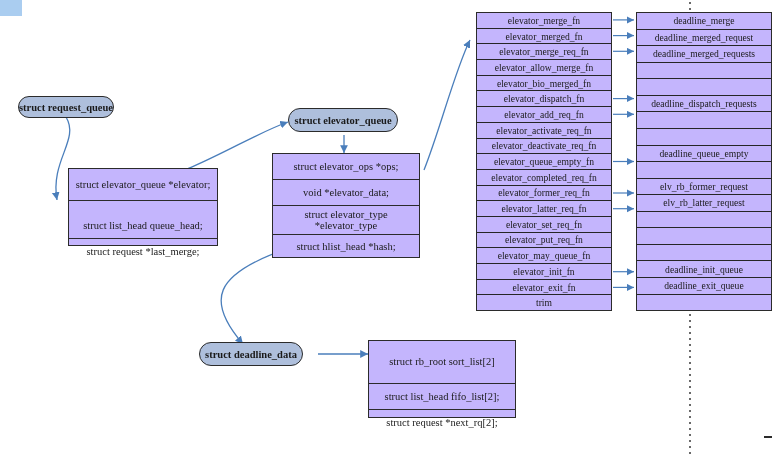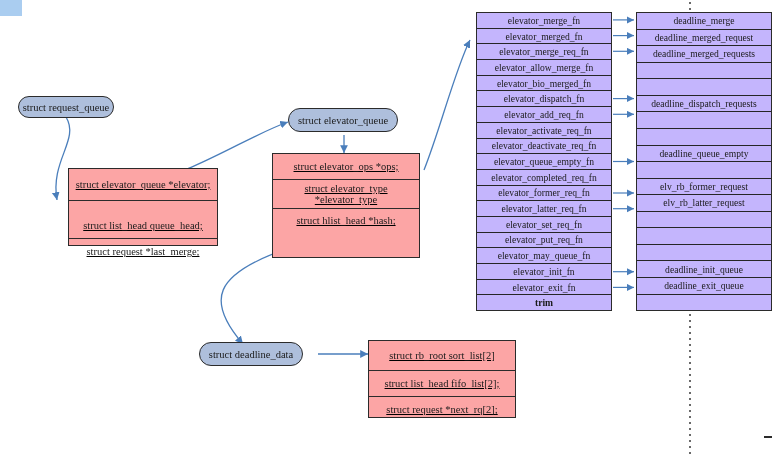--- a/index.html
+++ b/index.html
@@ -47,28 +47,28 @@
     background: #aebfdc;
     border: 1.4px solid #2b2b2b;
     border-radius: 14px;
     display: flex;
     align-items: center;
     justify-content: center;
     font-size: 10.5px;
     color: #1a1a1a;
     white-space: nowrap;
     box-sizing: border-box;
+    font-weight: bold;
   }
   
   .struct-box {
     position: absolute;
     border: 1.4px solid #2b2b2b;
     box-sizing: border-box;
-    background: #fca5a5;
-    text-decoration: underline;
+    background: #c4b5fd;
   }
   .struct-box .row {
     border-bottom: 1.2px solid #2b2b2b;
     display: flex;
     align-items: center;
     justify-content: center;
     text-align: center;
     font-size: 10.5px;
     color: #1a1a1a;
     line-height: 1.08;
@@ -95,21 +95,20 @@
     align-items: center;
     justify-content: center;
     font-size: 9.6px;
     color: #1a1a1a;
     box-sizing: border-box;
     white-space: nowrap;
     overflow: hidden;
   }
   .fn-column .fn-row:last-child {
     border-bottom: none;
-    font-weight: bold;
   }
   .fn-row.empty { color: transparent; }
 </style>
 </head>
 <body>
 
 <div id="canvas">
 
   <div class="corner-mark"></div>
   <div class="bottom-dash"></div>
@@ -164,27 +163,28 @@
   </div>
 
   <div class="struct-box" style="left:68px; top:168px; width:150px; height:78px;">
     <div class="row" style="height:32px;">struct elevator_queue *elevator;</div>
     <div class="row" style="height:26px;margin-top:12px;">struct list_head queue_head;</div>
     <div class="row" style="height:26px;">struct request *last_merge;</div>
   </div>
 
   <div class="struct-box" style="left:272px; top:153px; width:148px; height:105px;">
     <div class="row" style="height:26px;">struct elevator_ops *ops;</div>
+    <div class="row" style="height:26px;">void *elevator_data;</div>
     <div class="row" style="height:29px;">struct elevator_type
 *elevator_type</div>
     <div class="row" style="height:24px;">struct hlist_head *hash;</div>
   </div>
 
   <div class="struct-box" style="left:368px; top:340px; width:148px; height:78px;">
-    <div class="row" style="height:30px;">struct rb_root sort_list[2]</div>
+    <div class="row" style="height:43px;">struct rb_root sort_list[2]</div>
     <div class="row" style="height:26px;">struct list_head fifo_list[2];</div>
     <div class="row" style="height:26px;">struct request *next_rq[2];</div>
   </div>
 
   <div class="fn-column" id="ops-col" style="left:476px; top:12px; width:136px; height:299px;">
       <div class="fn-row">elevator_merge_fn</div>
       <div class="fn-row">elevator_merged_fn</div>
       <div class="fn-row">elevator_merge_req_fn</div>
       <div class="fn-row">elevator_allow_merge_fn</div>
       <div class="fn-row">elevator_bio_merged_fn</div>

